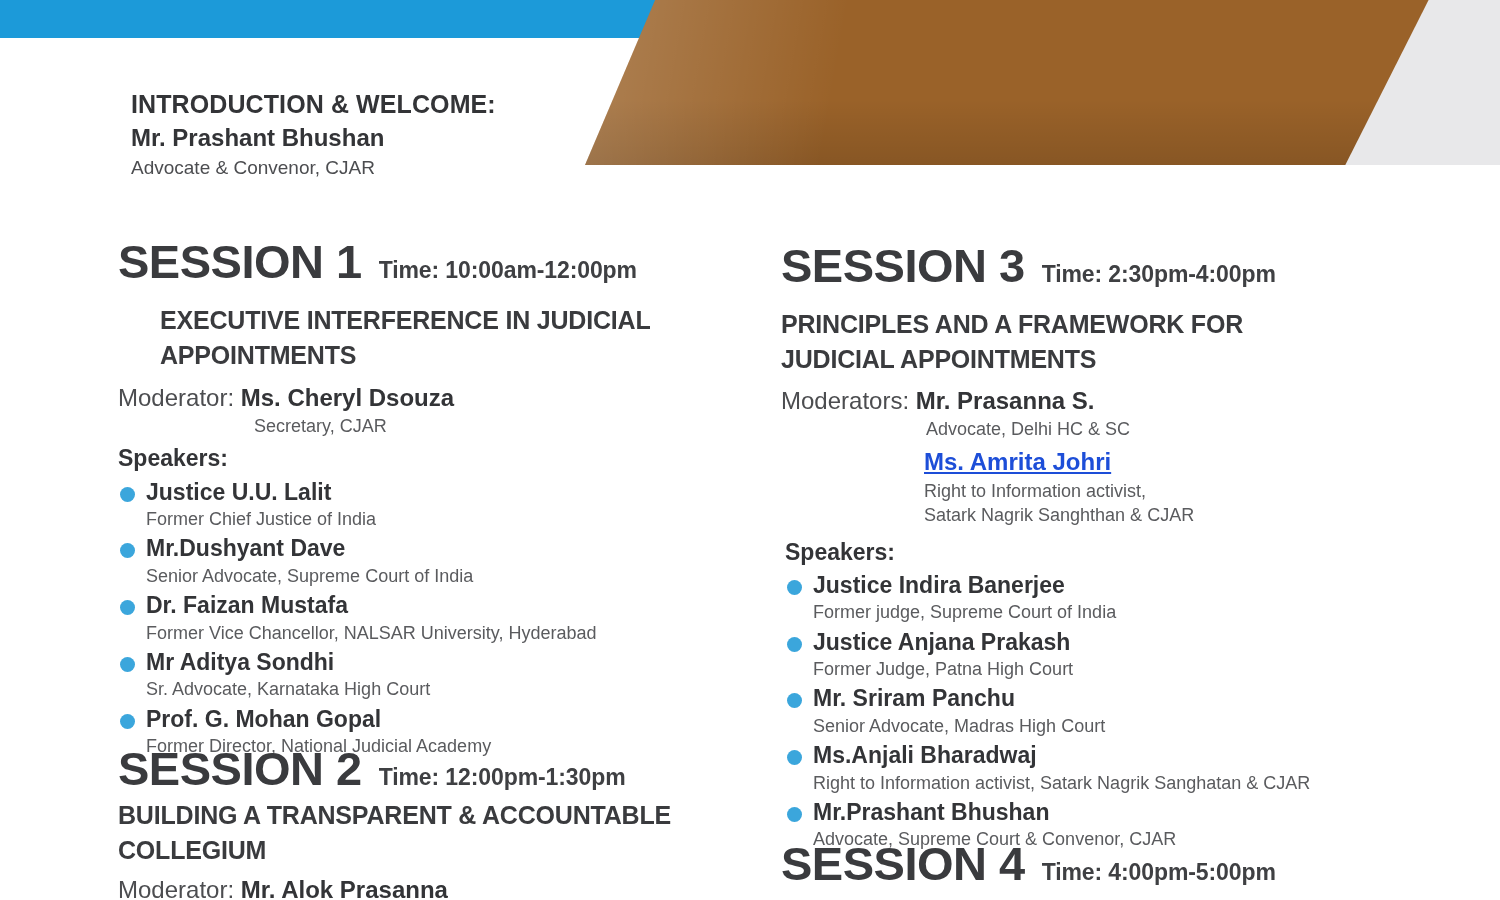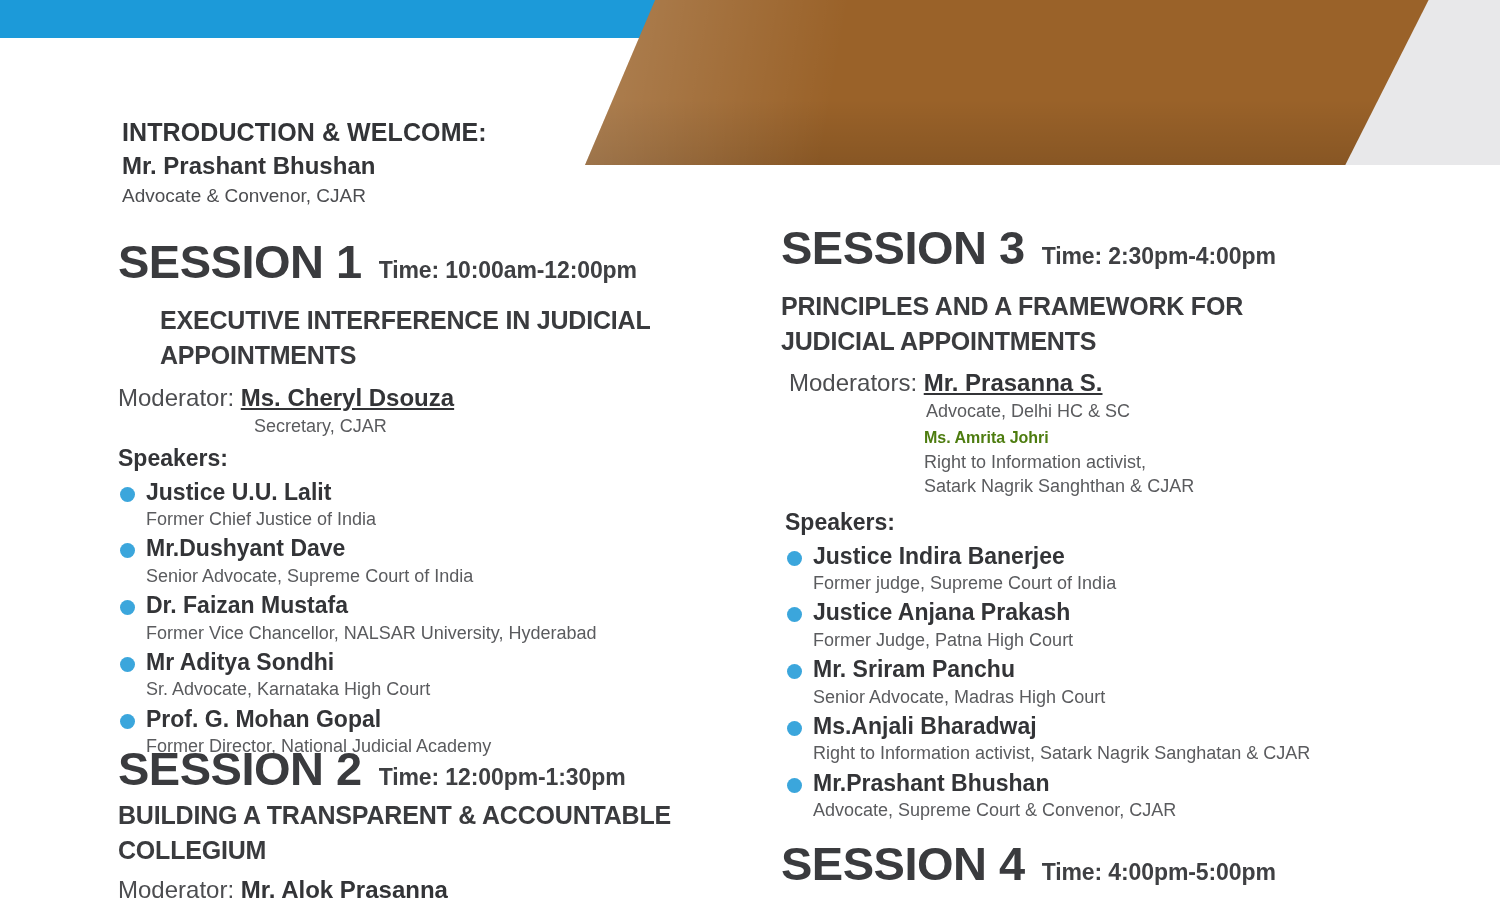--- a/index.html
+++ b/index.html
@@ -44,21 +44,21 @@
   }
 
   .gray-wedge {
     position:absolute; top:0; left:1330px;
     width:170px; height:165px;
     background:#E8E8EA;
     clip-path: polygon(58% 0%, 100% 0%, 100% 100%, 9% 100%);
   }
 
   
-  .intro { position:absolute; left:122px; top:88px;margin-top:28px; }
+  .intro { position:absolute; left:131px; top:88px; }
   .intro-kicker {
     font-size:25px; font-weight:bold; letter-spacing:.1px;
     color:#333437; line-height:1.32;
   }
   .intro-name {
     font-size:24px; font-weight:bold;
     color:#333437; line-height:1.38;
   }
   .intro-role {
     font-size:19px; font-weight:normal;
@@ -75,25 +75,25 @@
   .session-time {
     font-size:23px; font-weight:bold;
     color:#3f4043; margin-left:17px; letter-spacing:-0.1px;
   }
   .session-topic {
     font-size:25px; font-weight:bold; color:#3a3b3e;
     line-height:1.38; letter-spacing:-0.2px;
   }
 
   .mod-line { font-size:24px; color:#4c4d50; line-height:1.38; }
-  .mod-line b { color:#333437; font-weight:bold;text-decoration:underline; }
+  .mod-line b { color:#333437; font-weight:bold; }
   .mod-sub {
     font-size:18px; color:#5a5b5e; line-height:1.35;
   }
-  .mod-name2 { font-size:16px; font-weight:bold; color:#4d7c0f; line-height:1.4; }
+  .mod-name2 { font-size:24px; font-weight:bold; color:#1d4ed8; line-height:1.4;text-decoration:underline; }
 
   .speakers-label {
     font-size:23px; font-weight:bold; color:#333437;
     line-height:1.4; margin-top:4px;
   }
   ul.speakers { list-style:none; }
   ul.speakers li { position:relative; padding-left:28px; margin-top:2px; }
   .dot {
     position:absolute; left:2px; top:10px;
     width:15px; height:15px; border-radius:50%;
@@ -165,27 +165,27 @@
       <div class="session-title">SESSION 2</div>
       <div class="session-time">Time: 12:00pm-1:30pm</div>
     </div>
     <div class="session-topic" style="margin-top:6px;">BUILDING A TRANSPARENT &amp; ACCOUNTABLE COLLEGIUM</div>
     <div class="mod-line" style="margin-top:6px;">
       <span>Moderator:</span>
       <b>Mr. Alok Prasanna</b>
     </div>
   </div>
 
-  <div class="session" style="left:781px; top:224px; width:560px;">
+  <div class="session" style="left:781px; top:242px; width:560px;">
     <div class="session-head">
       <div class="session-title">SESSION 3</div>
       <div class="session-time">Time: 2:30pm-4:00pm</div>
     </div>
     <div class="session-topic" style="margin-top:18px;">PRINCIPLES AND A FRAMEWORK FOR JUDICIAL APPOINTMENTS</div>
-    <div class="mod-line" style="margin-top:8px;margin-left:8px;">
+    <div class="mod-line" style="margin-top:8px;">
       <span>Moderators:</span>
       <b>Mr. Prasanna S.</b>
     </div>
     <div class="mod-sub" style="padding-left:145px;">Advocate, Delhi HC &amp; SC</div>
     <div class="mod-name2" style="padding-left:143px; margin-top:4px;">Ms. Amrita Johri</div>
     <div class="mod-sub" style="padding-left:143px; white-space:pre-line;">Right to Information activist,
 Satark Nagrik Sanghthan &amp; CJAR</div>
     <div class="speakers-label" style="padding-left:4px; margin-top:8px;">Speakers:</div>
     <ul class="speakers" style="padding-left:4px;">
       <li>

